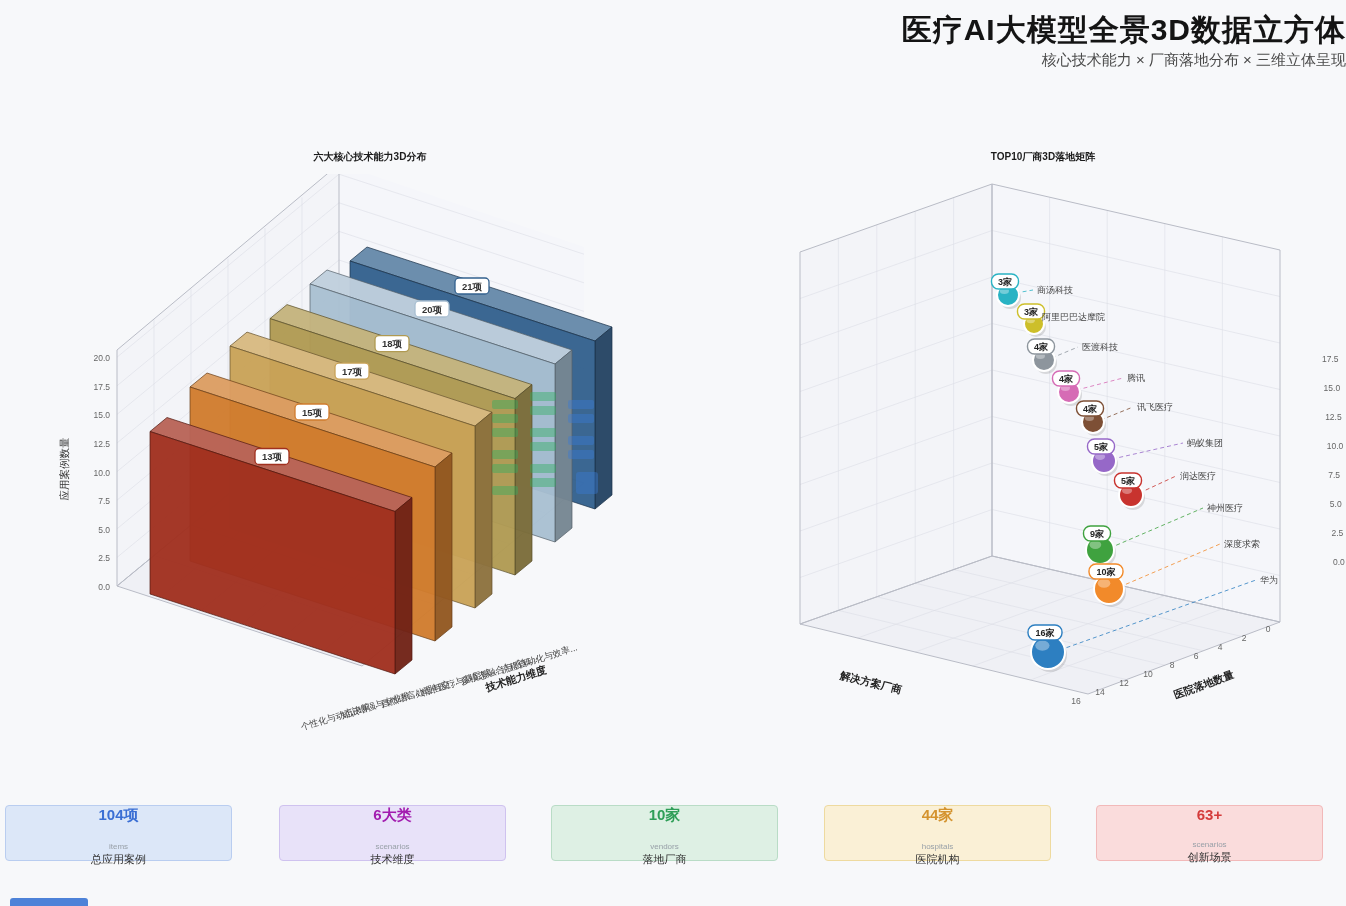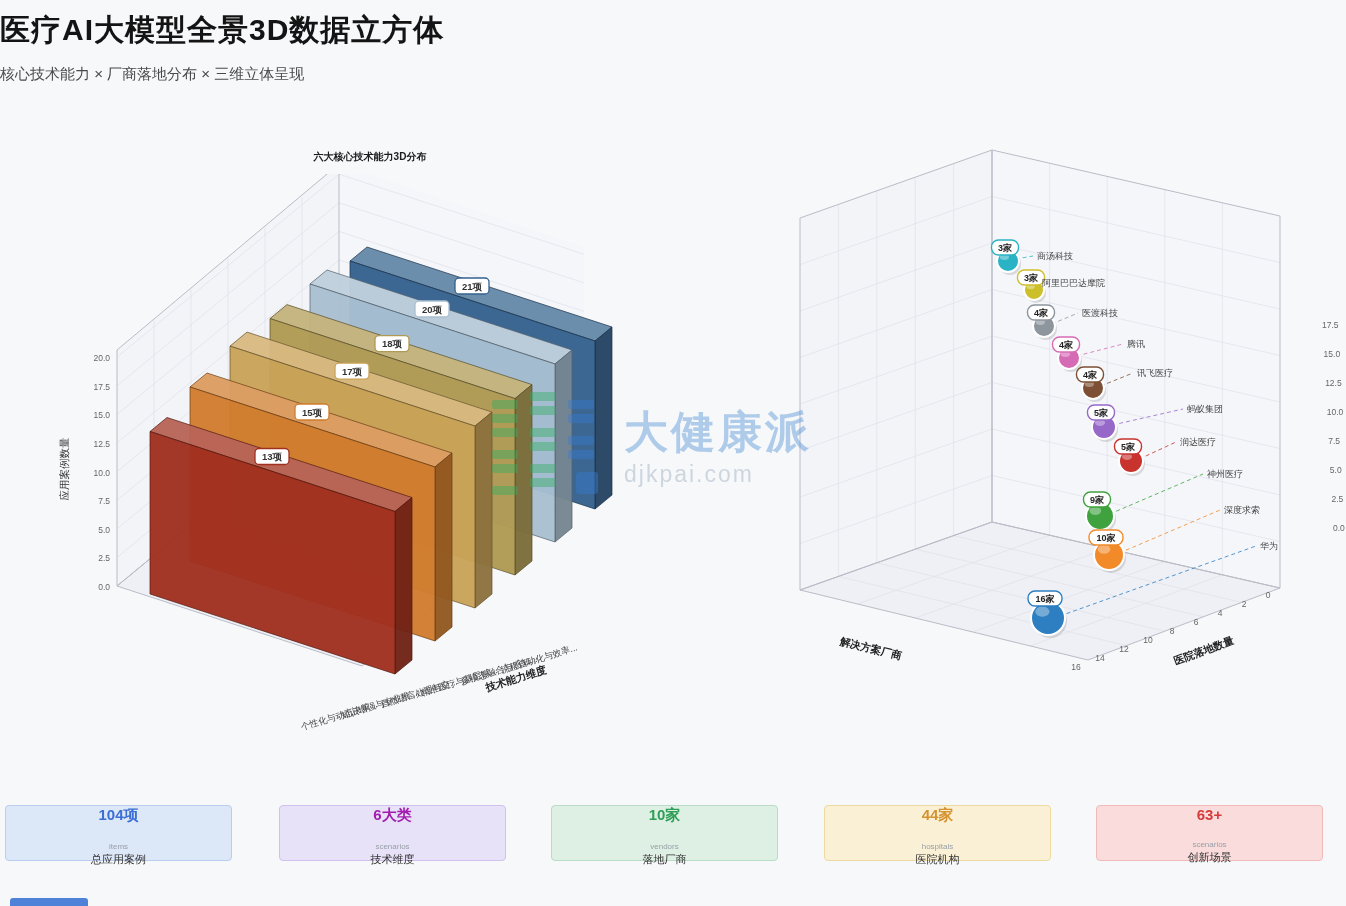--- a/index.html
+++ b/index.html
@@ -2,23 +2,23 @@
 <html><head>
 <meta charset="utf-8">
 <style>
   html,body{margin:0;padding:0}
   body{
     width:1346px;height:906px;position:relative;overflow:hidden;
     background:#f7f8fa;
     font-family:"Liberation Sans","DejaVu Sans",sans-serif;
     color:#222;
   }
-  .header{position:absolute;top:0;left:0;width:1346px;text-align:left}
+  .header{position:absolute;top:0;left:0;width:1346px;text-align:right}
   .main-title{margin:0;padding-top:10px;font-size:30px;font-weight:bold;color:#141414;letter-spacing:1px}
-  .sub-title{margin-top:14px;font-size:15px;color:#4a4a4a}
+  .sub-title{font-size:15px;color:#4a4a4a}
   .chart-panel{position:absolute}
   #left-panel{left:20px;top:140px;width:700px;height:640px}
   #right-panel{left:680px;top:140px;width:666px;height:640px}
   .panel-title{height:34px;line-height:34px;text-align:center;font-size:10px;font-weight:bold;color:#1b1b1b}
   #right-panel .panel-title{text-indent:60px}
   svg{display:block}
   
   .watermark{position:absolute;left:492px;top:388px;width:360px;height:120px;display:flex;align-items:center;opacity:.42;pointer-events:none}
   .wm-text{margin-left:16px}
   .wm-brand{font-size:44px;font-weight:bold;color:#4d8fd6;letter-spacing:3px;line-height:1.1}
@@ -149,20 +149,21 @@
       <text x="398" y="521.6" text-anchor="end" font-size="9" fill="#444" transform="rotate(-17 398 521.6)">知识增强与专业推...</text>
       <text x="438" y="510.2" text-anchor="end" font-size="9" fill="#444" transform="rotate(-17 438 510.2)">自然语言处理与交...</text>
       <text x="478" y="498.8" text-anchor="end" font-size="9" fill="#444" transform="rotate(-17 478 498.8)">精准医疗与基层赋...</text>
       <text x="518" y="487.4" text-anchor="end" font-size="9" fill="#444" transform="rotate(-17 518 487.4)">多模态融合与感知...</text>
       <text x="558" y="476" text-anchor="end" font-size="9" fill="#444" transform="rotate(-17 558 476)">流程自动化与效率...</text>
       <text x="497" y="508" text-anchor="middle" font-size="10.5" fill="#222" font-weight="bold" transform="rotate(-17 497 508)">技术能力维度</text>
     </svg>
 </div>
 
 <div id="right-panel" class="chart-panel">
+  <div class="panel-title">TOP10厂商3D落地矩阵</div>
   <svg id="right-svg" width="666" height="596" viewBox="0 0 666 596">
       <polygon points="120,450 312,382 312,10 120,78" fill="#f3f4f8"></polygon>
       <polygon points="312,382 600,448 600,76 312,10" fill="#f5f6fa"></polygon>
       <polygon points="120,450 408,520 600,448 312,382" fill="#eff0f5"></polygon>
       <line x1="120" y1="403.5" x2="312" y2="335.5" stroke="#dcdee5" stroke-width="0.6"></line>
       <line x1="312" y1="335.5" x2="600" y2="401.5" stroke="#dcdee5" stroke-width="0.6"></line>
       <line x1="120" y1="357" x2="312" y2="289" stroke="#dcdee5" stroke-width="0.6"></line>
       <line x1="312" y1="289" x2="600" y2="355" stroke="#dcdee5" stroke-width="0.6"></line>
       <line x1="120" y1="310.5" x2="312" y2="242.5" stroke="#dcdee5" stroke-width="0.6"></line>
       <line x1="312" y1="242.5" x2="600" y2="308.5" stroke="#dcdee5" stroke-width="0.6"></line>
@@ -322,24 +323,20 @@
         <rect x="38" y="86" width="26" height="9" rx="2"></rect>
     </g>
     <g fill="#3a7bd5">
       <rect x="76" y="8" width="26" height="9" rx="2"></rect>
         <rect x="76" y="22" width="26" height="9" rx="2"></rect>
       <rect x="76" y="44" width="26" height="9" rx="2"></rect>
         <rect x="76" y="58" width="26" height="9" rx="2"></rect>
       <rect x="84" y="80" width="22" height="22" rx="3"></rect>
     </g>
   </svg>
-  <div class="wm-text">
-    <div class="wm-brand">大健康派</div>
-    <div class="wm-domain">djkpai.com</div>
-  </div>
 </div>
 
 <div id="card-0" class="stat-card" style="background: rgb(220, 231, 248); border-color: rgb(185, 205, 240);">
   <div class="stat-value" style="color: rgb(59, 111, 212);">104项</div>
   <div class="stat-unit">items</div>
   <div class="stat-label">总应用案例</div>
 </div>
 <div id="card-1" class="stat-card" style="background: rgb(232, 226, 249); border-color: rgb(207, 194, 239);">
   <div class="stat-value" style="color: #a21caf;">6大类</div>
   <div class="stat-unit">scenarios</div>

